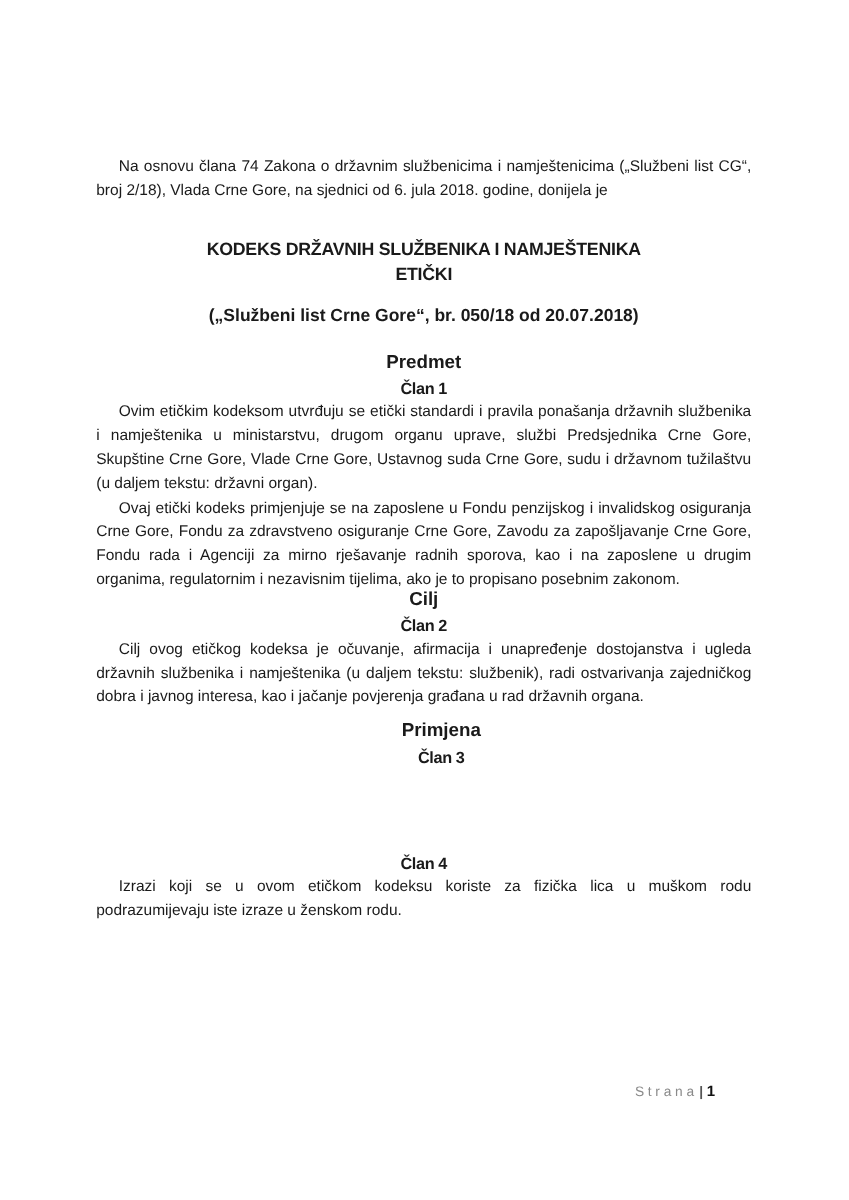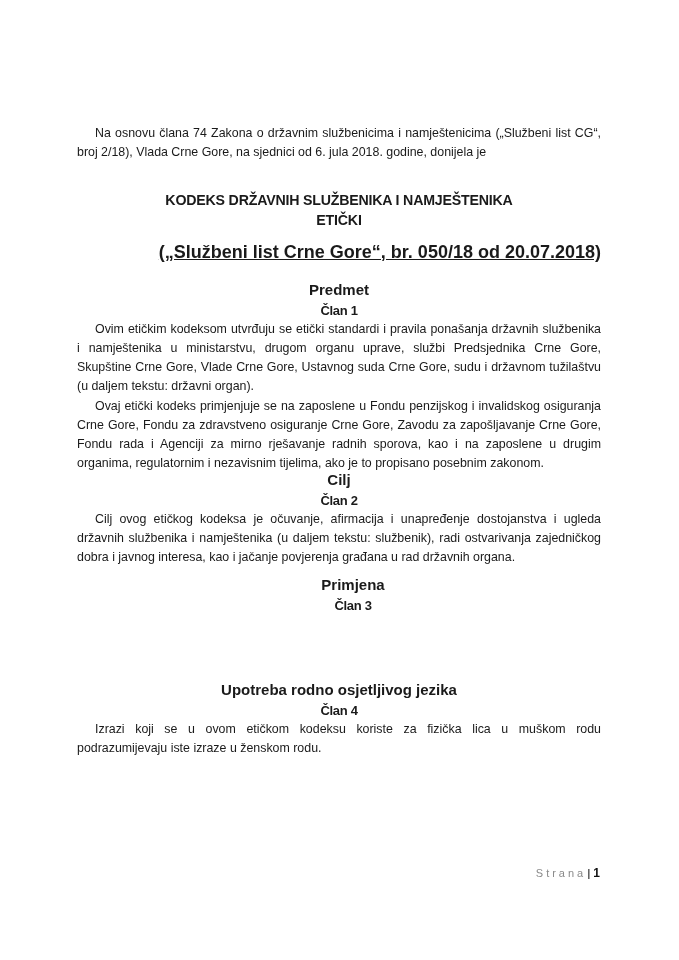--- a/index.html
+++ b/index.html
@@ -3,24 +3,24 @@
   <meta charset="utf-8">
   <style>
     html, body { margin: 0; padding: 0; background: #ffffff; }
     body { width: 679px; height: 960px; position: relative; overflow: hidden;
            font-family: "Liberation Sans", "DejaVu Sans", sans-serif; color: #1a1a1a; }
     .page { position: absolute; left: 0; top: 0; width: 645px; height: 960px; background: #fff; }
     .block { position: absolute; left: 77px; width: 524px; }
     .para { font-size: 12.4px; line-height: 19px; text-align: justify; margin: 0; }
     .para.indent { text-indent: 18px; }
     .title { font-weight: bold; font-size: 14.2px; line-height: 20px; text-align: center; letter-spacing: -0.2px; }
-    .subtitle { font-weight: bold; font-size: 18px; line-height: 20px; text-align: right; text-decoration: underline; }
+    .subtitle { font-weight: bold; font-size: 14px; line-height: 20px; text-align: center; }
     .section-head { font-weight: bold; font-size: 15px; line-height: 20px; text-align: center; }
     .article { font-weight: bold; font-size: 13px; line-height: 18px; text-align: center; letter-spacing: -0.3px; }
-    .footer { position: absolute; top: 866px; left: 480px; width: 120px; text-align: right;
+    .footer { position: absolute; top: 866px; left: 480px; width: 120px; text-align: center;
               font-size: 11px; color: #8a8a8a; }
     .footer .lbl { letter-spacing: 3px; }
     .footer .sep { color: #555; margin: 0 3px 0 1px; font-weight: bold; }
     .footer .num { color: #111; font-weight: bold; font-size: 12px; }
   </style>
 </head>
 <body>
 
 <div class="page">
 
@@ -49,21 +49,20 @@
     <div class="article" style="margin-top:2px;">Član 2</div>
     <p class="para indent">Cilj ovog etičkog kodeksa je očuvanje, afirmacija i unapređenje dostojanstva i ugleda državnih službenika i namještenika (u daljem tekstu: službenik), radi ostvarivanja zajedničkog dobra i javnog interesa, kao i jačanje povjerenja građana u rad državnih organa.</p>
   </div>
 
   <div class="block" style="top:575px;margin-left:14px;">
     <div class="section-head">Primjena</div>
     <div class="article" style="margin-top:2px;">Član 3</div>
   </div>
 
   <div class="block" style="top:680px;">
-    <div class="section-head">Upotreba rodno osjetljivog jezika</div>
     <div class="article" style="margin-top:2px;">Član 4</div>
     <p class="para indent">Izrazi koji se u ovom etičkom kodeksu koriste za fizička lica u muškom rodu podrazumijevaju iste izraze u ženskom rodu.</p>
   </div>
 
   <div class="footer">
     <span class="lbl">Strana</span><span class="sep">|</span><span class="num">1</span>
   </div>
 
 </div>
 

